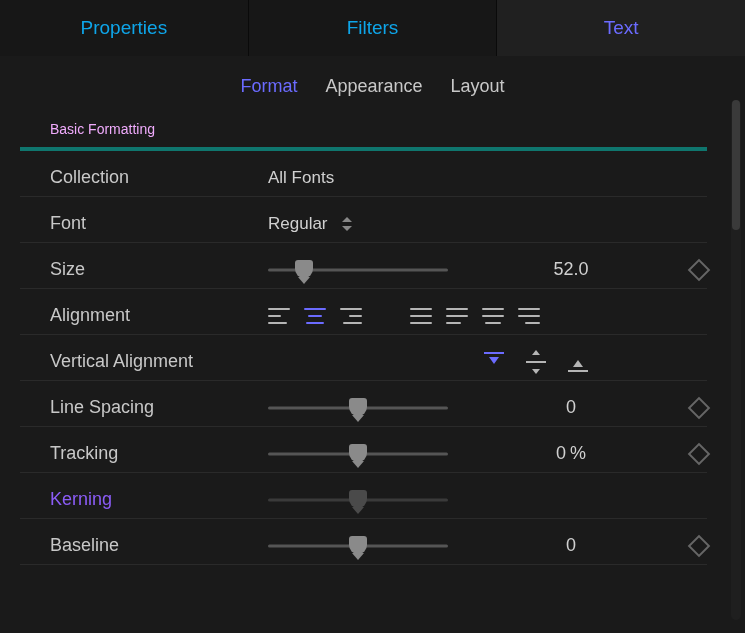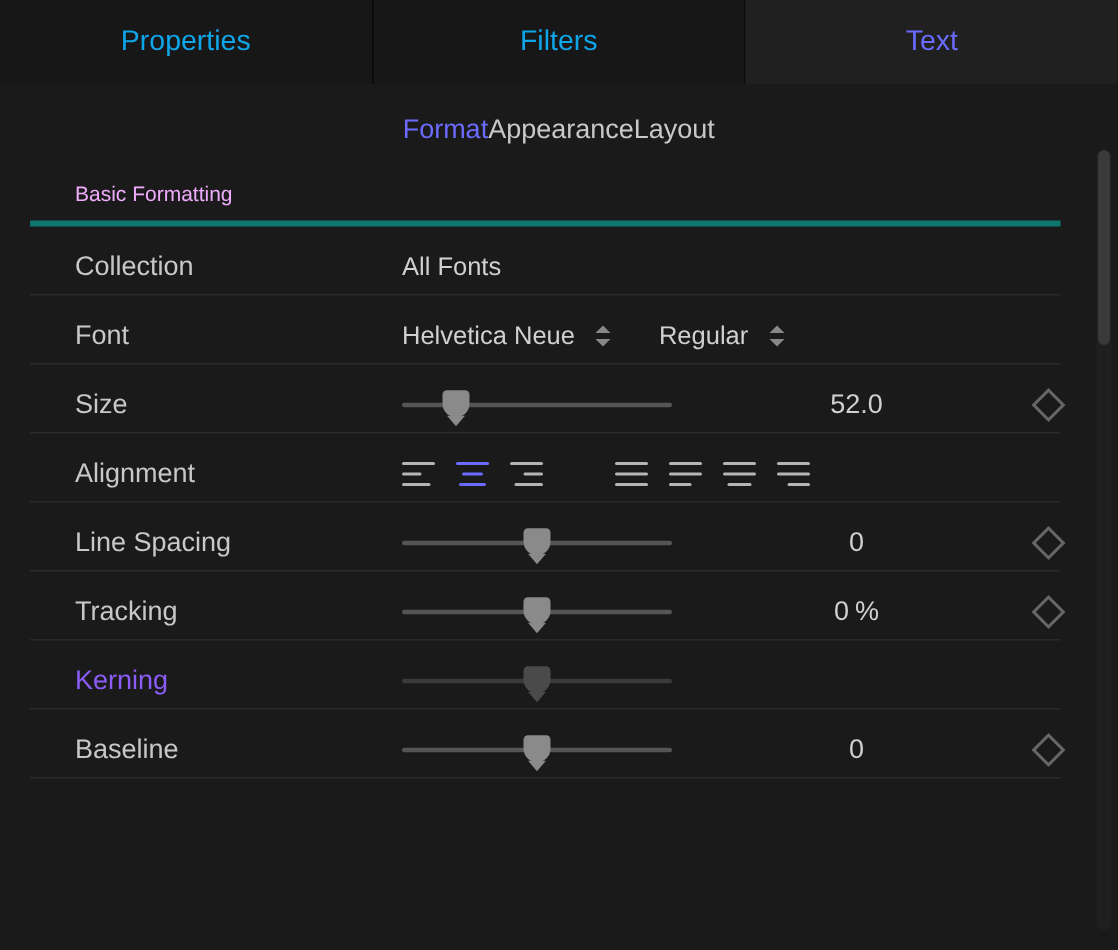--- a/index.html
+++ b/index.html
@@ -26,20 +26,21 @@
     font-size: 19px;
     border-right: 1px solid #0a0a0a;
     cursor: pointer;
   }
   .main-tab:last-child { border-right: none; }
   .main-tab.active { color: #6b6bff; background: #202020; }
 
   .sub-tabs {
     display: flex;
     justify-content: center;
+    gap: 28px;
     padding: 20px 0 14px;
     background: #1a1a1a;
     font-size: 18px;
   }
   .sub-tab { color: #c8c8c8; cursor: pointer; }
   .sub-tab.active { color: #6b6bff; }
 
   .content {
     padding: 0 20px 0 20px;
     margin-right: 18px;
@@ -248,27 +249,20 @@
     <div class="label">Collection</div>
     <div class="dropdown" style="grid-column:2/4">
       <span>All Fonts</span>
     </div>
   </div>
 
   <div class="row">
     <div class="label">Font</div>
     <div class="font-cell">
       <div class="dropdown stepper-small">
-        <span>Helvetica Neue</span>
-        <div class="stepper-arrows">
-            <div class="arrow-up"></div>
-            <div class="arrow-down"></div>
-          </div>
-      </div>
-      <div class="dropdown stepper-small">
         <span>Regular</span>
         <div class="stepper-arrows">
             <div class="arrow-up"></div>
             <div class="arrow-down"></div>
           </div>
       </div>
     </div>
   </div>
 
   <div class="row">
@@ -316,20 +310,39 @@
           <span style="width:70%;margin:0 auto"></span>
         </div>
       <div class="align-icon justify">
           <span></span>
           <span></span>
           <span style="width:70%;margin-left:auto"></span>
         </div>
     </div>
   </div>
 
+  <div class="row">
+    <div class="label">Vertical Alignment</div>
+    <div></div>
+    <div class="valign-group">
+      <div class="valign-icon valign-top active">
+          <div class="bar"></div>
+          <div class="arr"></div>
+        </div>
+      <div class="valign-icon valign-mid">
+          <div class="bar"></div>
+          <div class="arr up"></div>
+          <div class="arr dn"></div>
+        </div>
+      <div class="valign-icon valign-bot">
+          <div class="bar"></div>
+          <div class="arr"></div>
+        </div>
+    </div>
+  </div>
 
   <div class="row">
     <div class="label">Line Spacing</div>
     <div class="slider-wrap">
       <div class="slider-track"></div>
         <div class="slider-thumb" style="left:50%"></div>
     </div>
     <div class="value">0</div>
     <div class="keyframe"></div>
   </div>

